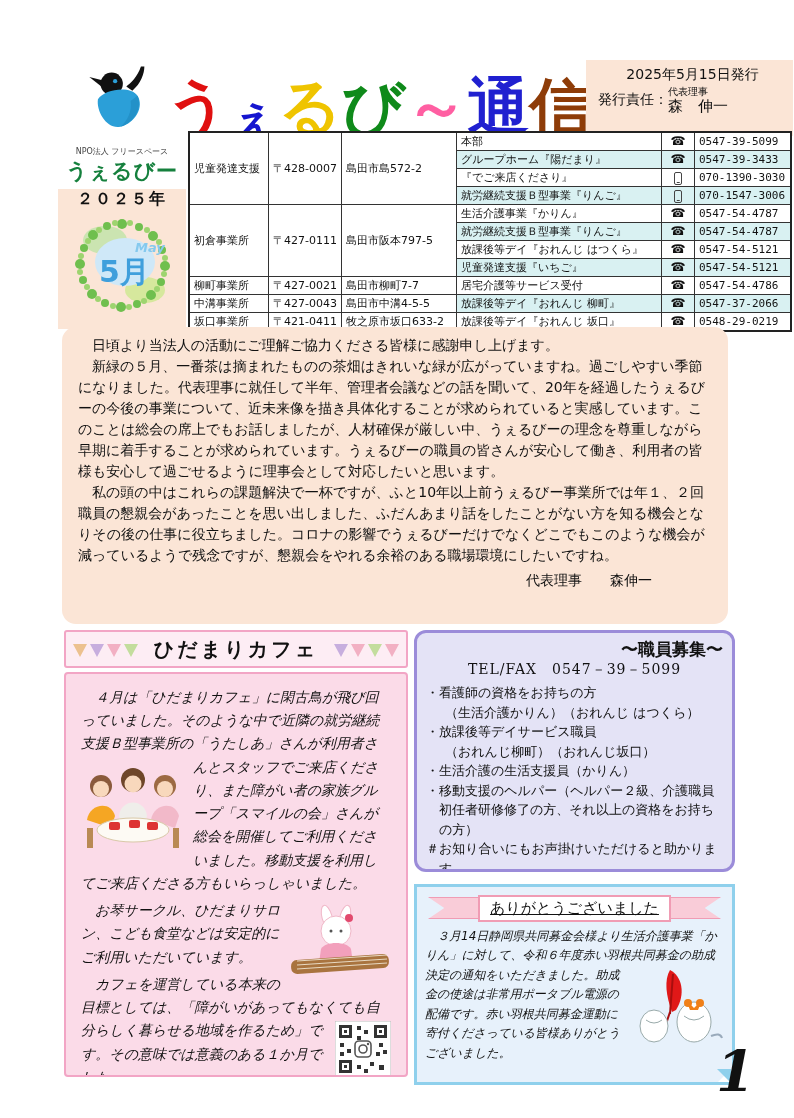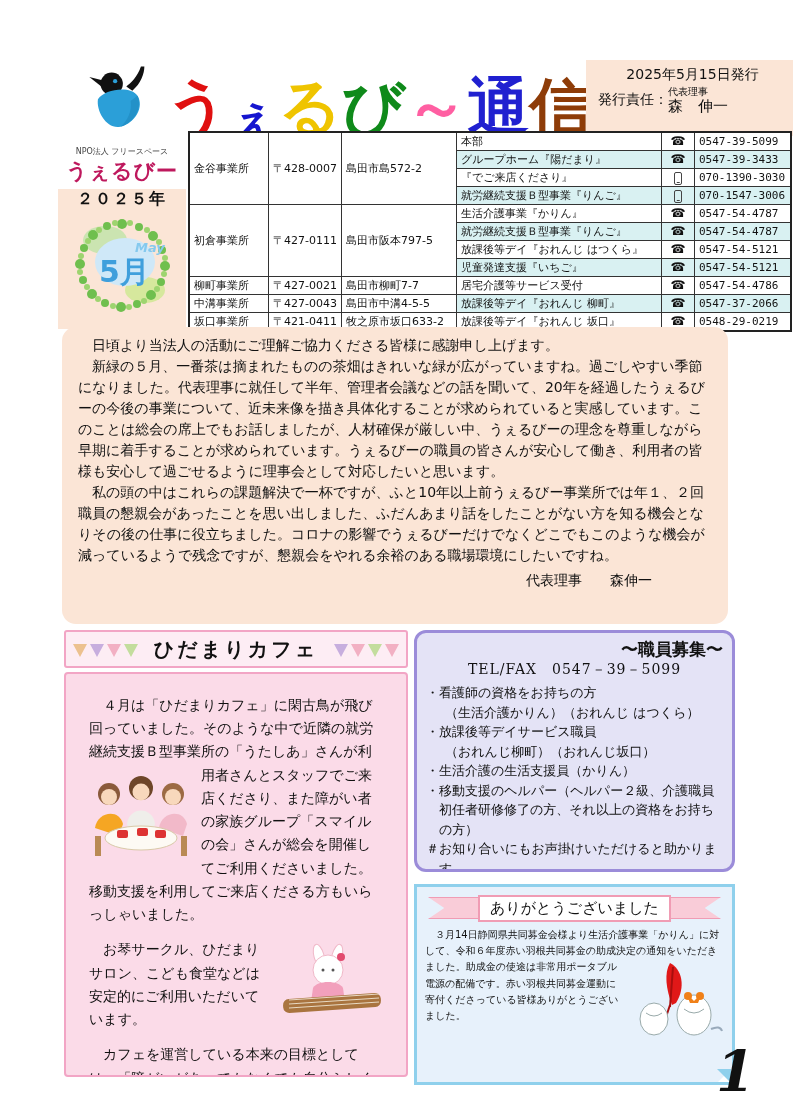--- a/index.html
+++ b/index.html
@@ -2,21 +2,21 @@
 <html><head>
 <meta charset="utf-8">
 <style>
   html,body{margin:0;padding:0;background:#888;}
   .page{position:relative;width:794px;height:1118px;background:#ffffff;margin:0 auto;
         font-family:"DejaVu Sans","Liberation Sans",sans-serif;color:#111;overflow:hidden;}
 
   
   .logo{position:absolute;left:58px;top:58px;width:128px;height:130px;text-align:center;}
   .logo .org-small{font-size:8px;color:#444;letter-spacing:0;display:block;margin-top:-2px;}
-  .logo .org-name{font-size:21px;color:#be185d;font-weight:bold;display:block;letter-spacing:1px;}
+  .logo .org-name{font-size:21px;color:#15803d;font-weight:bold;display:block;letter-spacing:1px;}
   .masthead{position:absolute;left:166px;top:52px;width:420px;height:86px;
             font-family:"DejaVu Serif","Liberation Serif",serif;font-weight:bold;
             display:flex;align-items:flex-end;justify-content:space-between;}
   .masthead span{font-size:62px;line-height:1;}
   .masthead .small{font-size:48px;}
   .c0{color:#e01010}.c1{color:#1515cf}.c2{color:#efc400}.c3{color:#0f8a1a}
   .c4{color:#ff5fa2;font-size:54px;}.c5{color:#2020d0}.c6{color:#8e3c08}
   .issue-box{position:absolute;left:586px;top:60px;width:207px;height:76px;background:#fbe5d6;
              font-size:14px;padding:6px 6px 0 12px;box-sizing:border-box;}
   .issue-box .l1{text-align:center;margin-bottom:2px;}
@@ -62,21 +62,21 @@
                display:flex;align-items:center;justify-content:space-between;padding:0 7px;}
   .cafe-header .title{font-size:20px;font-weight:bold;letter-spacing:3px;}
   .flags{display:flex;gap:3px;margin-top:2px;}
   .flag{width:0;height:0;border-left:7px solid transparent;border-right:7px solid transparent;
         border-top-width:13px;border-top-style:solid;}
   .f-tan{border-top-color:#ecc18f}.f-pur{border-top-color:#c7aede}
   .f-pin{border-top-color:#f2b0c3}.f-grn{border-top-color:#c3dd9d}
   .cafe-box{position:absolute;left:64px;top:672px;width:344px;height:405px;background:#fbdbe8;
             border:2px solid #f2a5c5;border-radius:4px;box-sizing:border-box;
             padding:8px 11px;font-size:14px;line-height:1.66;overflow:hidden;}
-  .cafe-box p{margin:12px;}
+  .cafe-box p{margin:4px;font-style:italic;}
   .float-l{float:left;margin:2px 8px 2px 0;}
   .float-r{float:right;margin:2px 0 2px 8px;}
 
   
   .recruit{position:absolute;left:414px;top:630px;width:321px;height:242px;background:#e4e3f6;
            border:3px solid #9b8cd9;border-radius:12px;box-sizing:border-box;
            padding:5px 9px;overflow:hidden;}
   .recruit .title{text-align:right;font-size:17px;font-weight:bold;}
   .recruit .tel{text-align:center;font-size:14px;font-weight:normal;letter-spacing:1px;margin-bottom:4px;
                 font-family:"DejaVu Serif","Liberation Serif",serif;}
@@ -84,22 +84,22 @@
   .recruit .item.sub{padding-left:19px;text-indent:0;}
 
   
   .thanks{position:absolute;left:414px;top:884px;width:321px;height:201px;background:#e7f1fb;
           border:3px solid #8fd0ec;box-sizing:border-box;padding:5px 8px;overflow:hidden;}
   .ribbon{display:flex;align-items:center;justify-content:center;height:32px;margin-bottom:3px;}
   .ribbon .tail{width:52px;height:20px;background:#f9ccd8;border:1px solid #f09cb4;}
   .ribbon .tail.left{clip-path:polygon(0 0,100% 0,100% 100%,0 100%,30% 50%);}
   .ribbon .tail.right{clip-path:polygon(0 0,100% 0,70% 50%,100% 100%,0 100%);}
   .ribbon .label{background:#fff;border:2px solid #f09cb4;padding:2px 10px;font-size:15px;
-                 margin:0 -4px;z-index:2;white-space:nowrap;}
-  .thanks .body{font-size:10px;line-height:1.62;}
+                 margin:0 -4px;z-index:2;white-space:nowrap;text-decoration:underline;}
+  .thanks .body{font-size:12px;line-height:1.62;font-style:italic;}
   .fold{position:absolute;right:-1px;bottom:-1px;width:0;height:0;
         border-left:16px solid transparent;border-bottom:16px solid #fff;}
   .fold::after{content:"";position:absolute;left:-16px;bottom:-16px;width:0;height:0;
         border-left:14px solid transparent;border-top:14px solid #8fd0ec;}
 
   .page-num{position:absolute;left:716px;top:1038px;font-size:56px;font-weight:bold;
             font-style:italic;font-family:"DejaVu Serif","Liberation Serif",serif;}
 </style>
 </head>
 <body>
@@ -137,21 +137,21 @@
         <span class="role">代表理事</span>
         <span class="name">森　伸一</span>
       </span>
     </div>
   </div>
 
   <div class="offices">
     <table class="tbl">
       <tbody>
           <tr>
-        <td class="c-name" rowspan="4">金谷事業所</td>
+        <td class="c-name" rowspan="4">児童発達支援</td>
         <td class="c-postal" rowspan="4">〒428-0007</td>
         <td class="c-addr" rowspan="4">島田市島572-2</td>
         <td class="c-svc">本部</td>
         <td class="c-ico"><span class="ticon">☎</span></td>
         <td class="c-num">0547-39-5099</td>
       </tr>
       <tr class="cyan">
         <td class="c-svc">グループホーム『陽だまり』</td>
         <td class="c-ico"><span class="ticon">☎</span></td>
         <td class="c-num">0547-39-3433</td>

